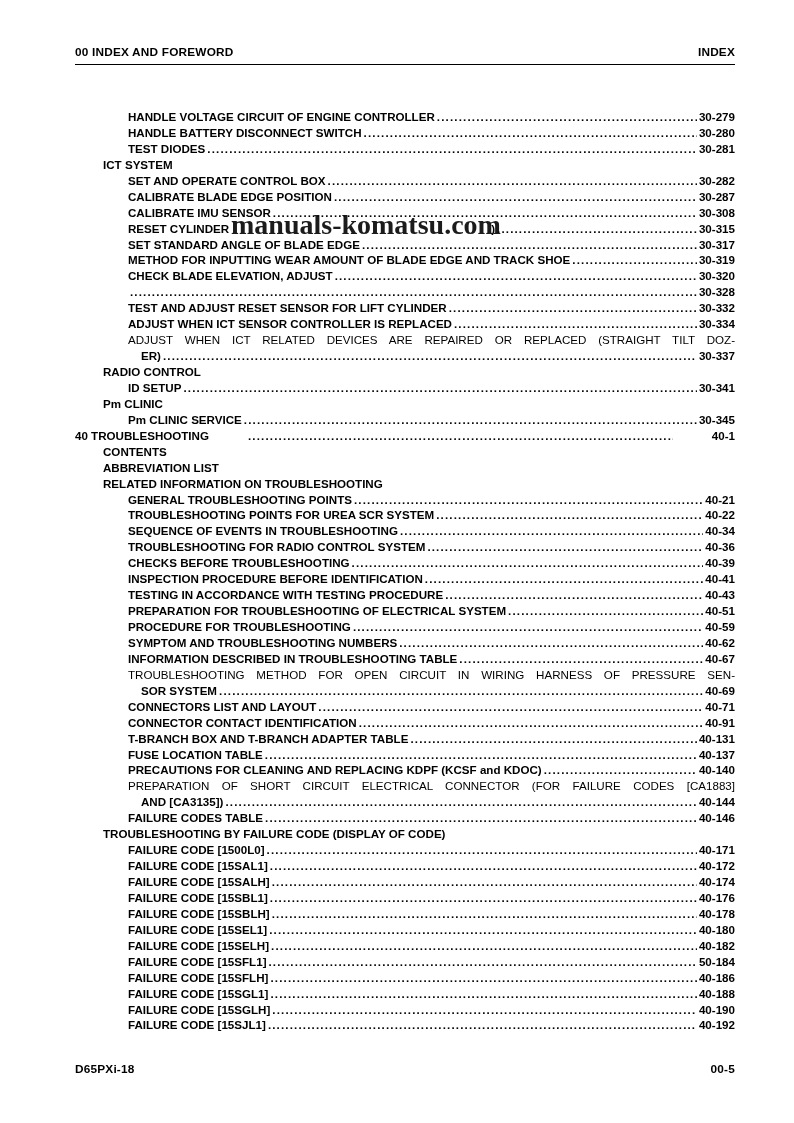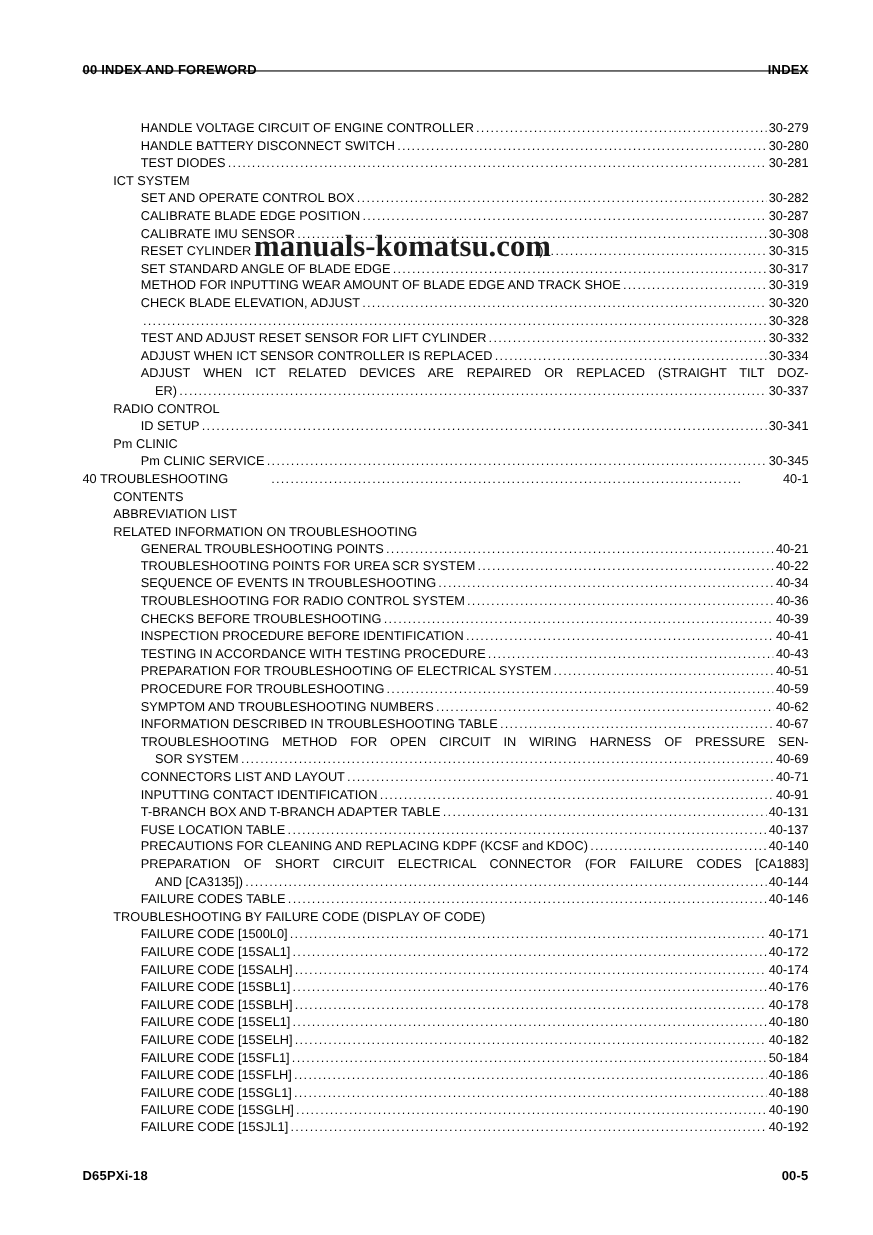--- a/index.html
+++ b/index.html
@@ -10,34 +10,34 @@
     color: #000;
     position: relative;
     overflow: hidden;
   }
   .sheet { position: absolute; inset: 0; background: #fff; }
 
   
   .header {
     position: absolute; top: 45px; left: 75px; width: 660px;
     display: flex; justify-content: space-between; align-items: flex-end;
-    font-size: 11.8px; font-weight: bold; letter-spacing: 0.2px; margin-top: 11px;
+    font-size: 11.8px; font-weight: bold; letter-spacing: 0.2px;
   }
   .header-rule {
     position: absolute; top: 64px; left: 75px; width: 660px;
     border-top: 1.6px solid #000;
   }
 
   
   #toc-list {
     position: absolute; top: 109px; left: 75px; width: 660px;
     font-size: 11.6px;
   }
   .toc-line { line-height: 15.95px; height: 15.95px; overflow: hidden; }
-  .toc-flex { display: flex; align-items: baseline; }
+  .toc-flex { display: flex; align-items: baseline; font-weight: bold; }
   .ind0 { padding-left: 0; gap: 37px; }
   .ind1 { padding-left: 26px; flex-direction: column; }
   .ind2 { padding-left: 53px; }
   .indc { padding-left: 66px; }
   .toc-just { text-align: justify; text-align-last: justify; white-space: normal; }
   .toc-title { white-space: nowrap; flex: 0 0 auto; }
   .toc-tail { white-space: nowrap; flex: 0 0 auto; }
   .obscure-gap { flex: 0 0 262px; }
   .toc-dots {
     flex: 1 1 auto; overflow: hidden; white-space: nowrap;
@@ -255,21 +255,21 @@
         <span class="toc-title">SOR SYSTEM</span>
         <span class="toc-dots"></span>
         <span class="toc-page">40-69</span>
       </div>
       <div class="toc-line toc-flex ind2">
         <span class="toc-title">CONNECTORS LIST AND LAYOUT</span>
         <span class="toc-dots"></span>
         <span class="toc-page">40-71</span>
       </div>
       <div class="toc-line toc-flex ind2">
-        <span class="toc-title">INPUTTING CONTACT IDENTIFICATION</span>
+        <span class="toc-title">CONNECTOR CONTACT IDENTIFICATION</span>
         <span class="toc-dots"></span>
         <span class="toc-page">40-91</span>
       </div>
       <div class="toc-line toc-flex ind2">
         <span class="toc-title">T-BRANCH BOX AND T-BRANCH ADAPTER TABLE</span>
         <span class="toc-dots"></span>
         <span class="toc-page">40-131</span>
       </div>
       <div class="toc-line toc-flex ind2">
         <span class="toc-title">FUSE LOCATION TABLE</span>

